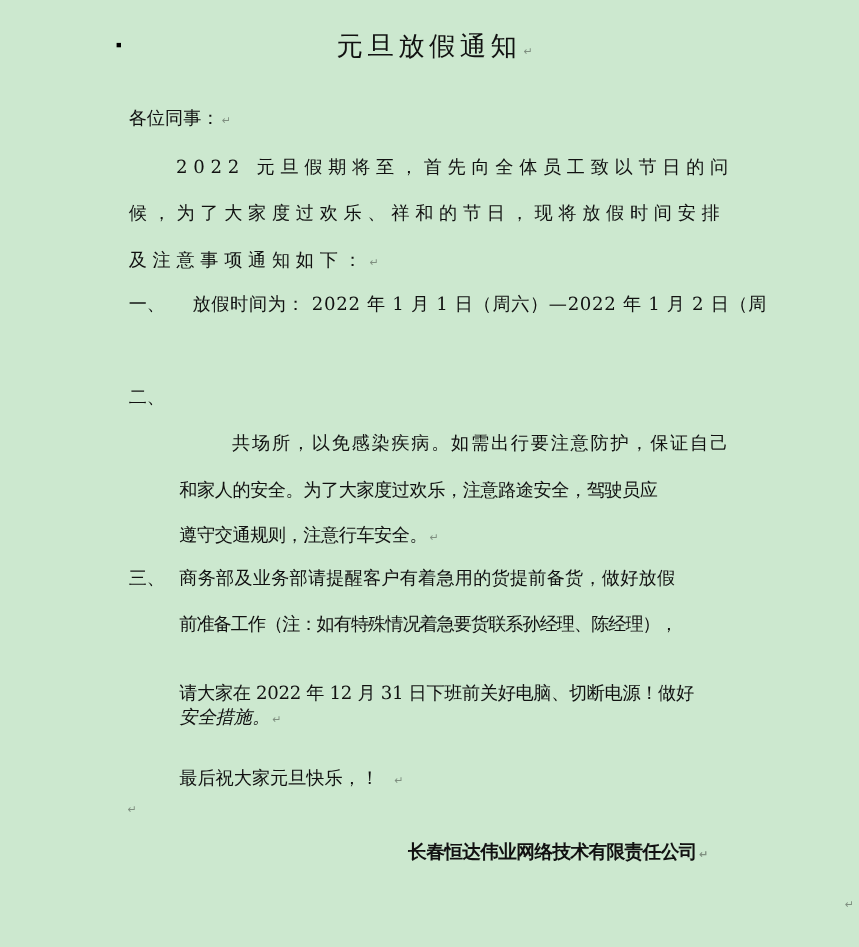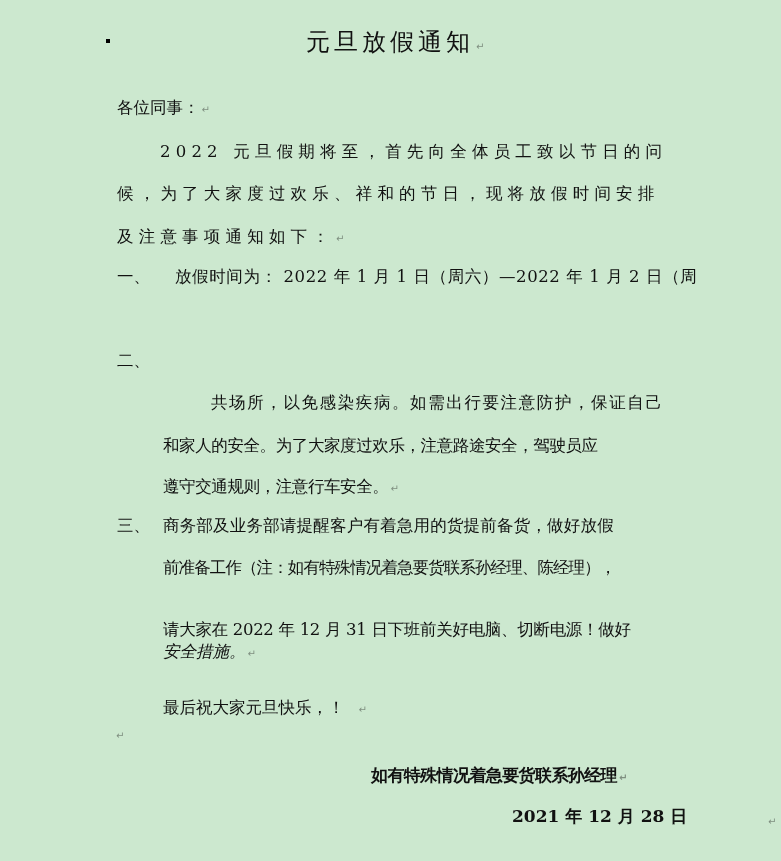--- a/index.html
+++ b/index.html
@@ -108,20 +108,19 @@
 
   <div class="line" style="left:163px; top:680px;margin-top:16px;">
     <span>最后祝大家元旦快乐，！</span><span class="pmark" style="margin-left:14px;">↵</span>
   </div>
 
   <div class="line" style="left:114px; top:722px;">
     <span class="pmark">↵</span>
   </div>
 
   <div class="sig" style="left:371px; top:763px; letter-spacing:-0.6px;">
-    <span>如有特殊情况着急要货联系孙经理</span><span class="pmark">↵</span>
+    <span>长春恒达伟业网络技术有限责任公司</span><span class="pmark">↵</span>
   </div>
-  <div class="sig" style="left:512px; top:804px;">2021 年 12 月 28 日</div>
   <div class="line" style="left:766px; top:808px;">
     <span class="pmark">↵</span>
   </div>
 
 </div>
 
 </body></html>

